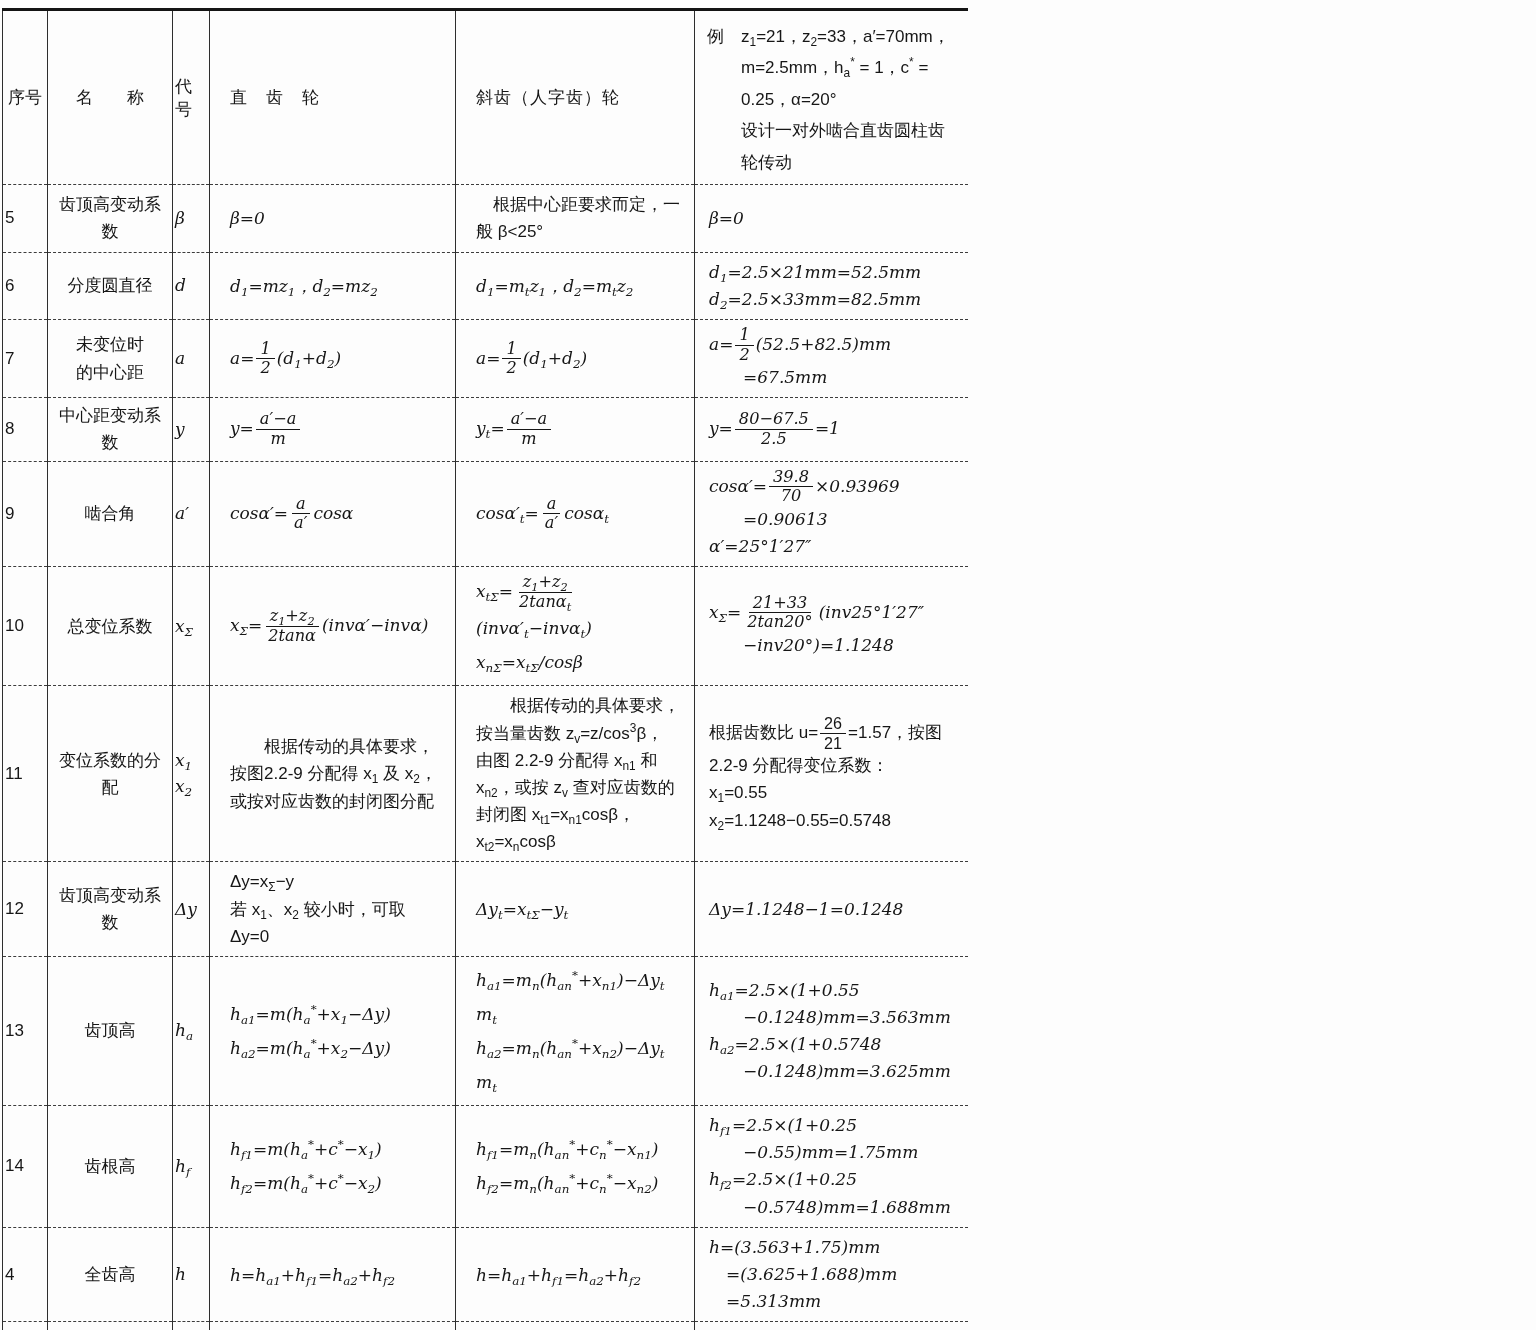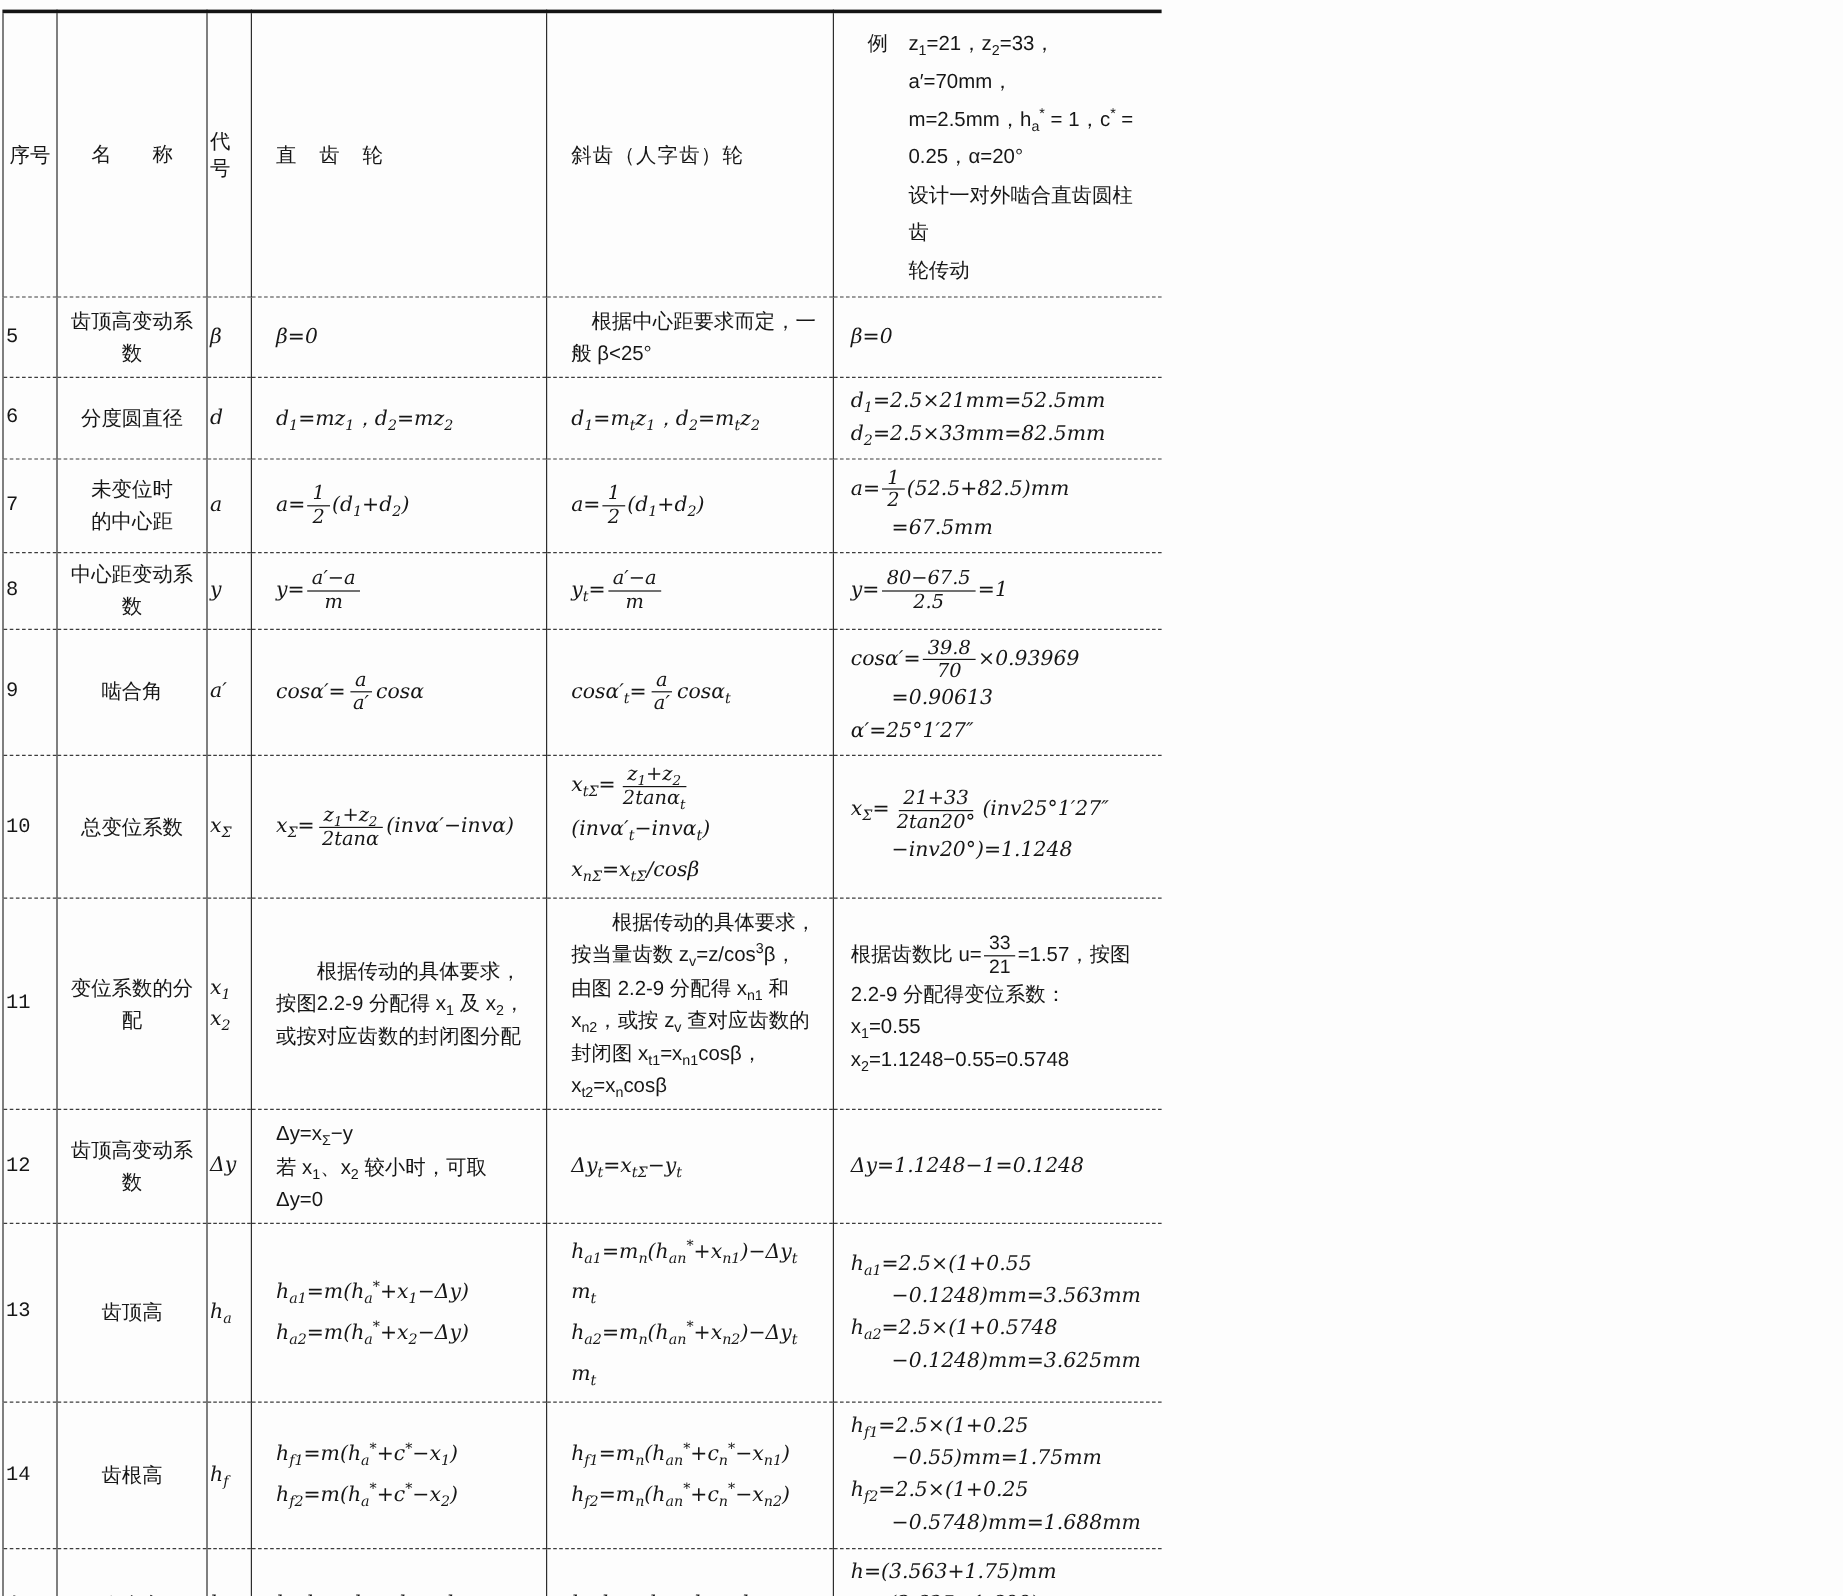--- a/index.html
+++ b/index.html
@@ -20,35 +20,35 @@
     border-left:1px solid #2e2e2e;
     border-top:1px dashed #3c3c3c;
     font-size:17px;font-weight:normal;
     vertical-align:middle;
     padding:5px 8px;
     white-space:pre-wrap;
     word-break:break-word;
   }
   thead th{border-top:none;}
   thead tr{height:162px;}
-  .c-num{font-family:Liberation Mono, monospace;padding:2px 2px;}
+  .c-num{font-family:Liberation Sans, sans-serif;padding:2px 2px;}
   .c-name{text-align:center;line-height:1.6;padding:4px 4px;}
   .c-sym{text-align:left;padding:2px 2px;}
   .c-frm{text-align:left;padding:6px 14px 6px 20px;}
   .c-ex{text-align:left;padding:6px 10px 6px 14px;}
   .math{font-family:"DejaVu Serif",serif;font-style:italic;}
   .mixed{font-family:"Liberation Sans",sans-serif;font-style:normal;line-height:1.6;}
   .c-frm.math{line-height:2.0;}
   .c-ex.math{line-height:1.6;}
   .c-sym.math{line-height:1.5;}
   .hdr-center{letter-spacing:1px;}
   .hdr-example{
     vertical-align:top;text-align:left;
     line-height:1.85;
-    padding:10px 8px 6px 62px;text-indent:-34px;
+    padding:10px 8px 6px 46px;text-indent:-34px;
   }
   .frac{
     display:inline-flex;flex-direction:column;align-items:center;
     vertical-align:middle;line-height:1.15;margin:0 2px;font-size:0.95em;
     text-indent:0;
   }
   .fnum{padding:0 4px;border-bottom:1px solid currentColor;}
   .fden{padding:0 4px;}
   sub,sup{font-size:0.7em;font-style:inherit;line-height:0;}
   sub{vertical-align:-0.35em;}
@@ -125,21 +125,21 @@
           <td class="c-frm math">x<sub>Σ</sub>=<span class="frac"><span class="fnum">z<sub>1</sub>+z<sub>2</sub></span><span class="fden">2tanα</span></span>(invα′−invα)</td>
           <td class="c-frm math">x<sub>tΣ</sub>=<span class="frac"><span class="fnum">z<sub>1</sub>+z<sub>2</sub></span><span class="fden">2tanα<sub>t</sub></span></span>(invα′<sub>t</sub>−invα<sub>t</sub>)<br>x<sub>nΣ</sub>=x<sub>tΣ</sub>/cosβ</td>
           <td class="c-ex math">x<sub>Σ</sub>=<span class="frac"><span class="fnum">21+33</span><span class="fden">2tan20°</span></span>(inv25°1′27″<br>　　−inv20°)=1.1248</td>
         </tr>
         <tr style="height: 137px;">
           <td class="c-num">11</td>
           <td class="c-name">变位系数的分配</td>
           <td class="c-sym math">x<sub>1</sub><br>x<sub>2</sub></td>
           <td class="c-frm mixed">　　根据传动的具体要求，按图2.2-9 分配得 x<sub>1</sub> 及 x<sub>2</sub>，或按对应齿数的封闭图分配</td>
           <td class="c-frm mixed">　　根据传动的具体要求，按当量齿数 z<sub>v</sub>=z/cos<sup>3</sup>β，由图 2.2-9 分配得 x<sub>n1</sub> 和 x<sub>n2</sub>，或按 z<sub>v</sub> 查对应齿数的封闭图 x<sub>t1</sub>=x<sub>n1</sub>cosβ，x<sub>t2</sub>=x<sub>n</sub>cosβ</td>
-          <td class="c-ex mixed">根据齿数比 u=<span class="frac"><span class="fnum">33</span><span class="fden">21</span></span>=1.57，按图<br>2.2-9 分配得变位系数：<br>x<sub>1</sub>=0.55<br>x<sub>2</sub>=1.1248−0.55=0.5748</td>
+          <td class="c-ex mixed">根据齿数比 u=<span class="frac"><span class="fnum">26</span><span class="fden">21</span></span>=1.57，按图<br>2.2-9 分配得变位系数：<br>x<sub>1</sub>=0.55<br>x<sub>2</sub>=1.1248−0.55=0.5748</td>
         </tr>
         <tr style="height: 58px;">
           <td class="c-num">12</td>
           <td class="c-name">齿顶高变动系数</td>
           <td class="c-sym math">Δy</td>
           <td class="c-frm mixed">Δy=x<sub>Σ</sub>−y<br>若 x<sub>1</sub>、x<sub>2</sub> 较小时，可取 Δy=0</td>
           <td class="c-frm math">Δy<sub>t</sub>=x<sub>tΣ</sub>−y<sub>t</sub></td>
           <td class="c-ex math">Δy=1.1248−1=0.1248</td>
         </tr>
         <tr style="height: 120px;">

